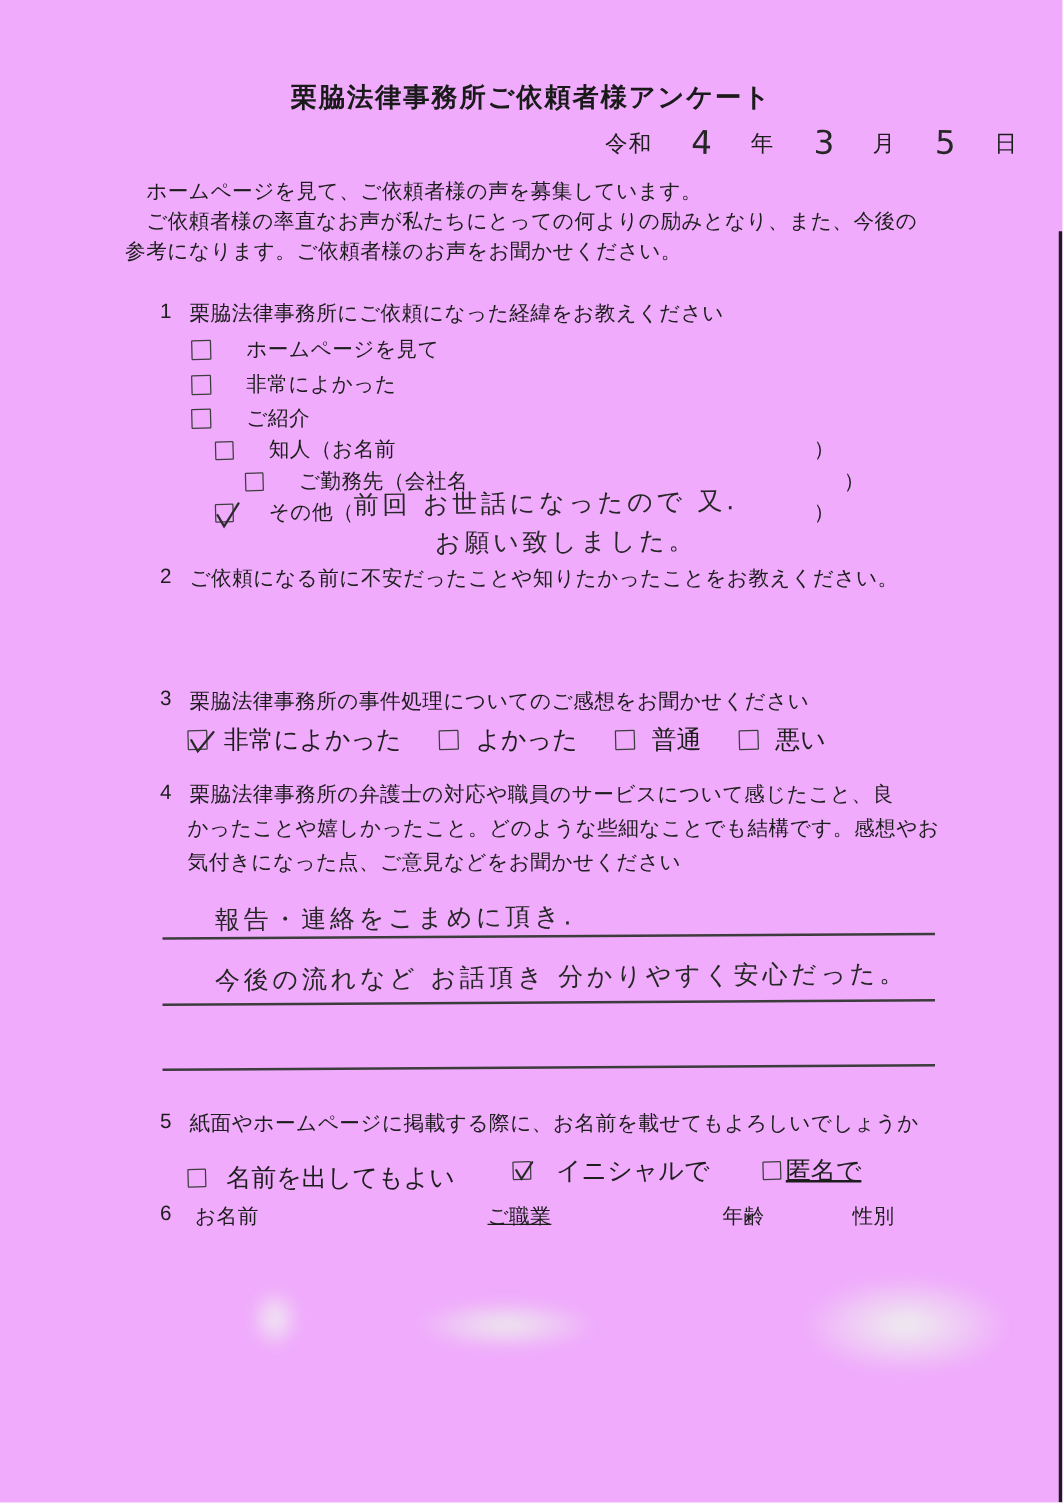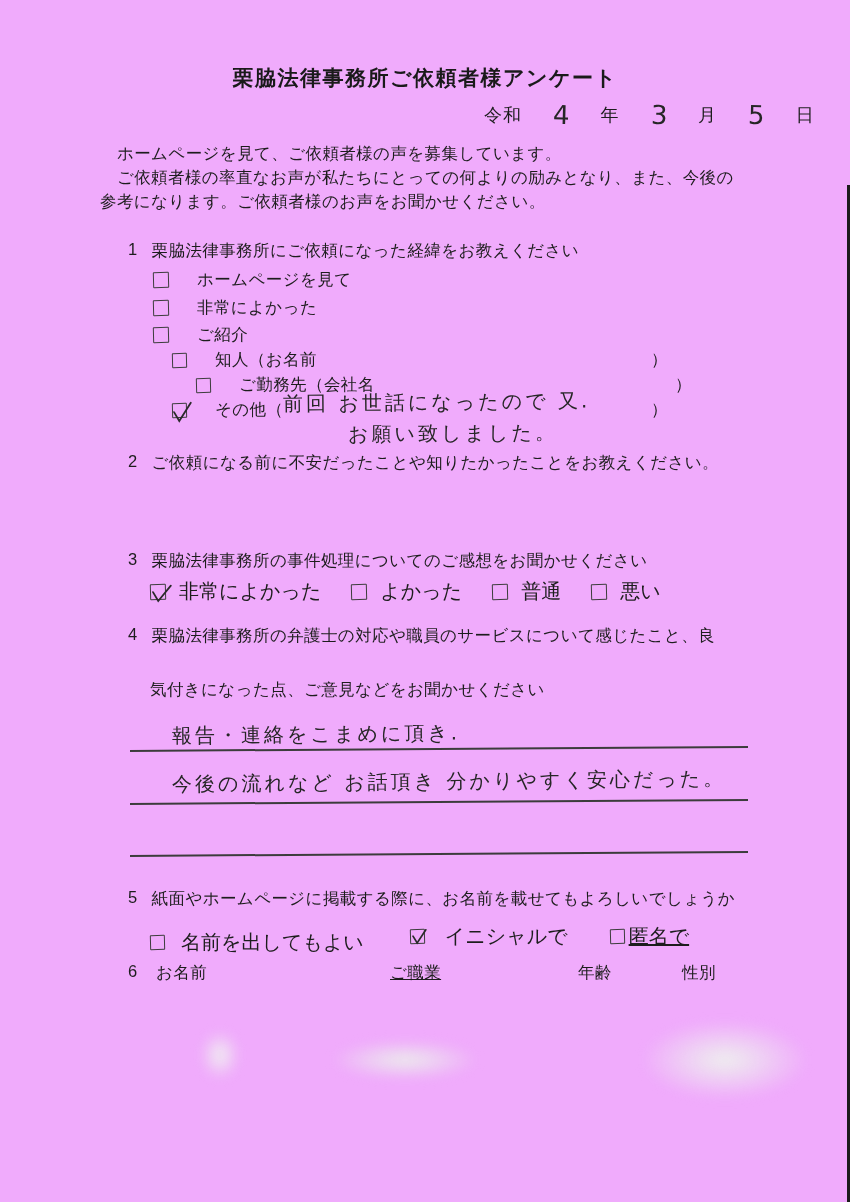--- a/index.html
+++ b/index.html
@@ -172,20 +172,21 @@
     <span class="item">
       <span class="cb"></span>
       <span>悪い</span>
     </span>
   </div>
 
   <div class="q-heading" style="top:625px; left:128px;">
     <span>4</span>
     <span>栗脇法律事務所の弁護士の対応や職員のサービスについて感じたこと、良</span>
   </div>
+  <div class="q-line" style="top:652px; left:150px;">かったことや嬉しかったこと。どのような些細なことでも結構です。感想やお</div>
   <div class="q-line" style="top:679px; left:150px;">気付きになった点、ご意見などをお聞かせください</div>
 
   <div class="hw hw-note" style="top:721px; left:172px;">報告・連絡をこまめに頂き.</div>
   <div class="answer-line" style="top:748px;"></div>
 
   <div class="hw hw-note" style="top:768px; left:172px;">今後の流れなど お話頂き 分かりやすく安心だった。</div>
   <div class="answer-line" style="top:801px;"></div>
 
   <div class="answer-line" style="top:853px;"></div>
 

